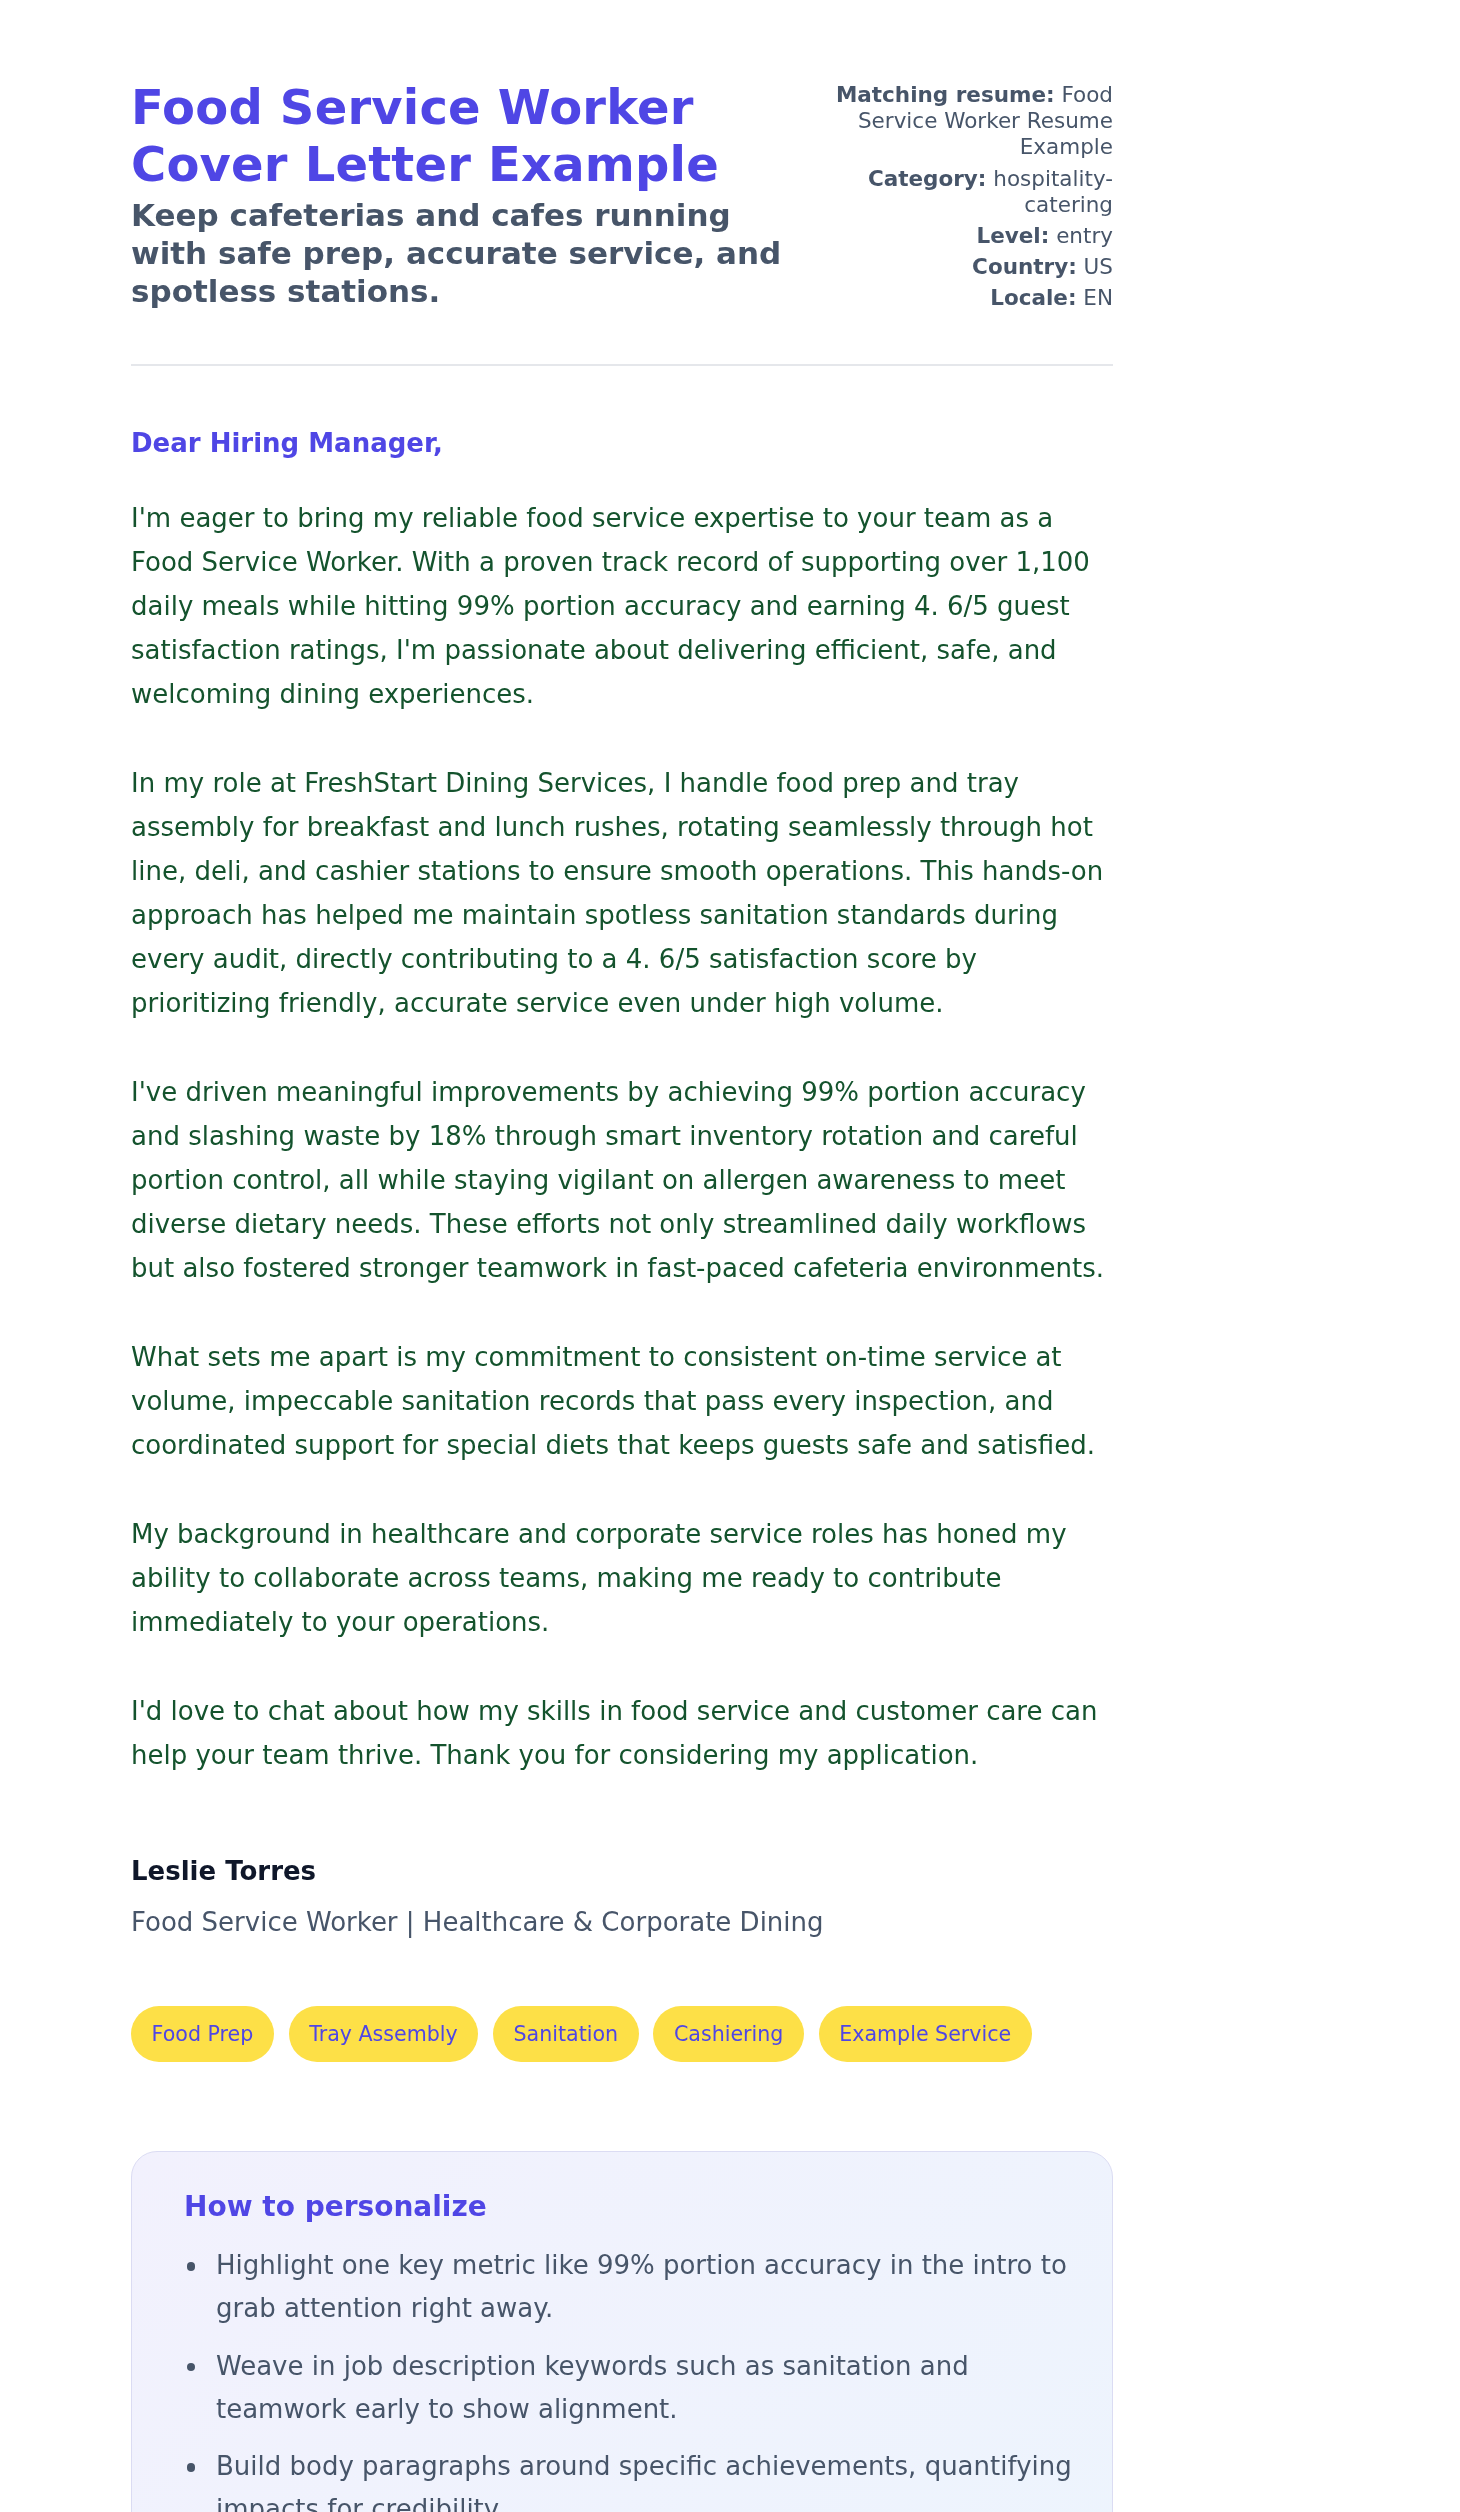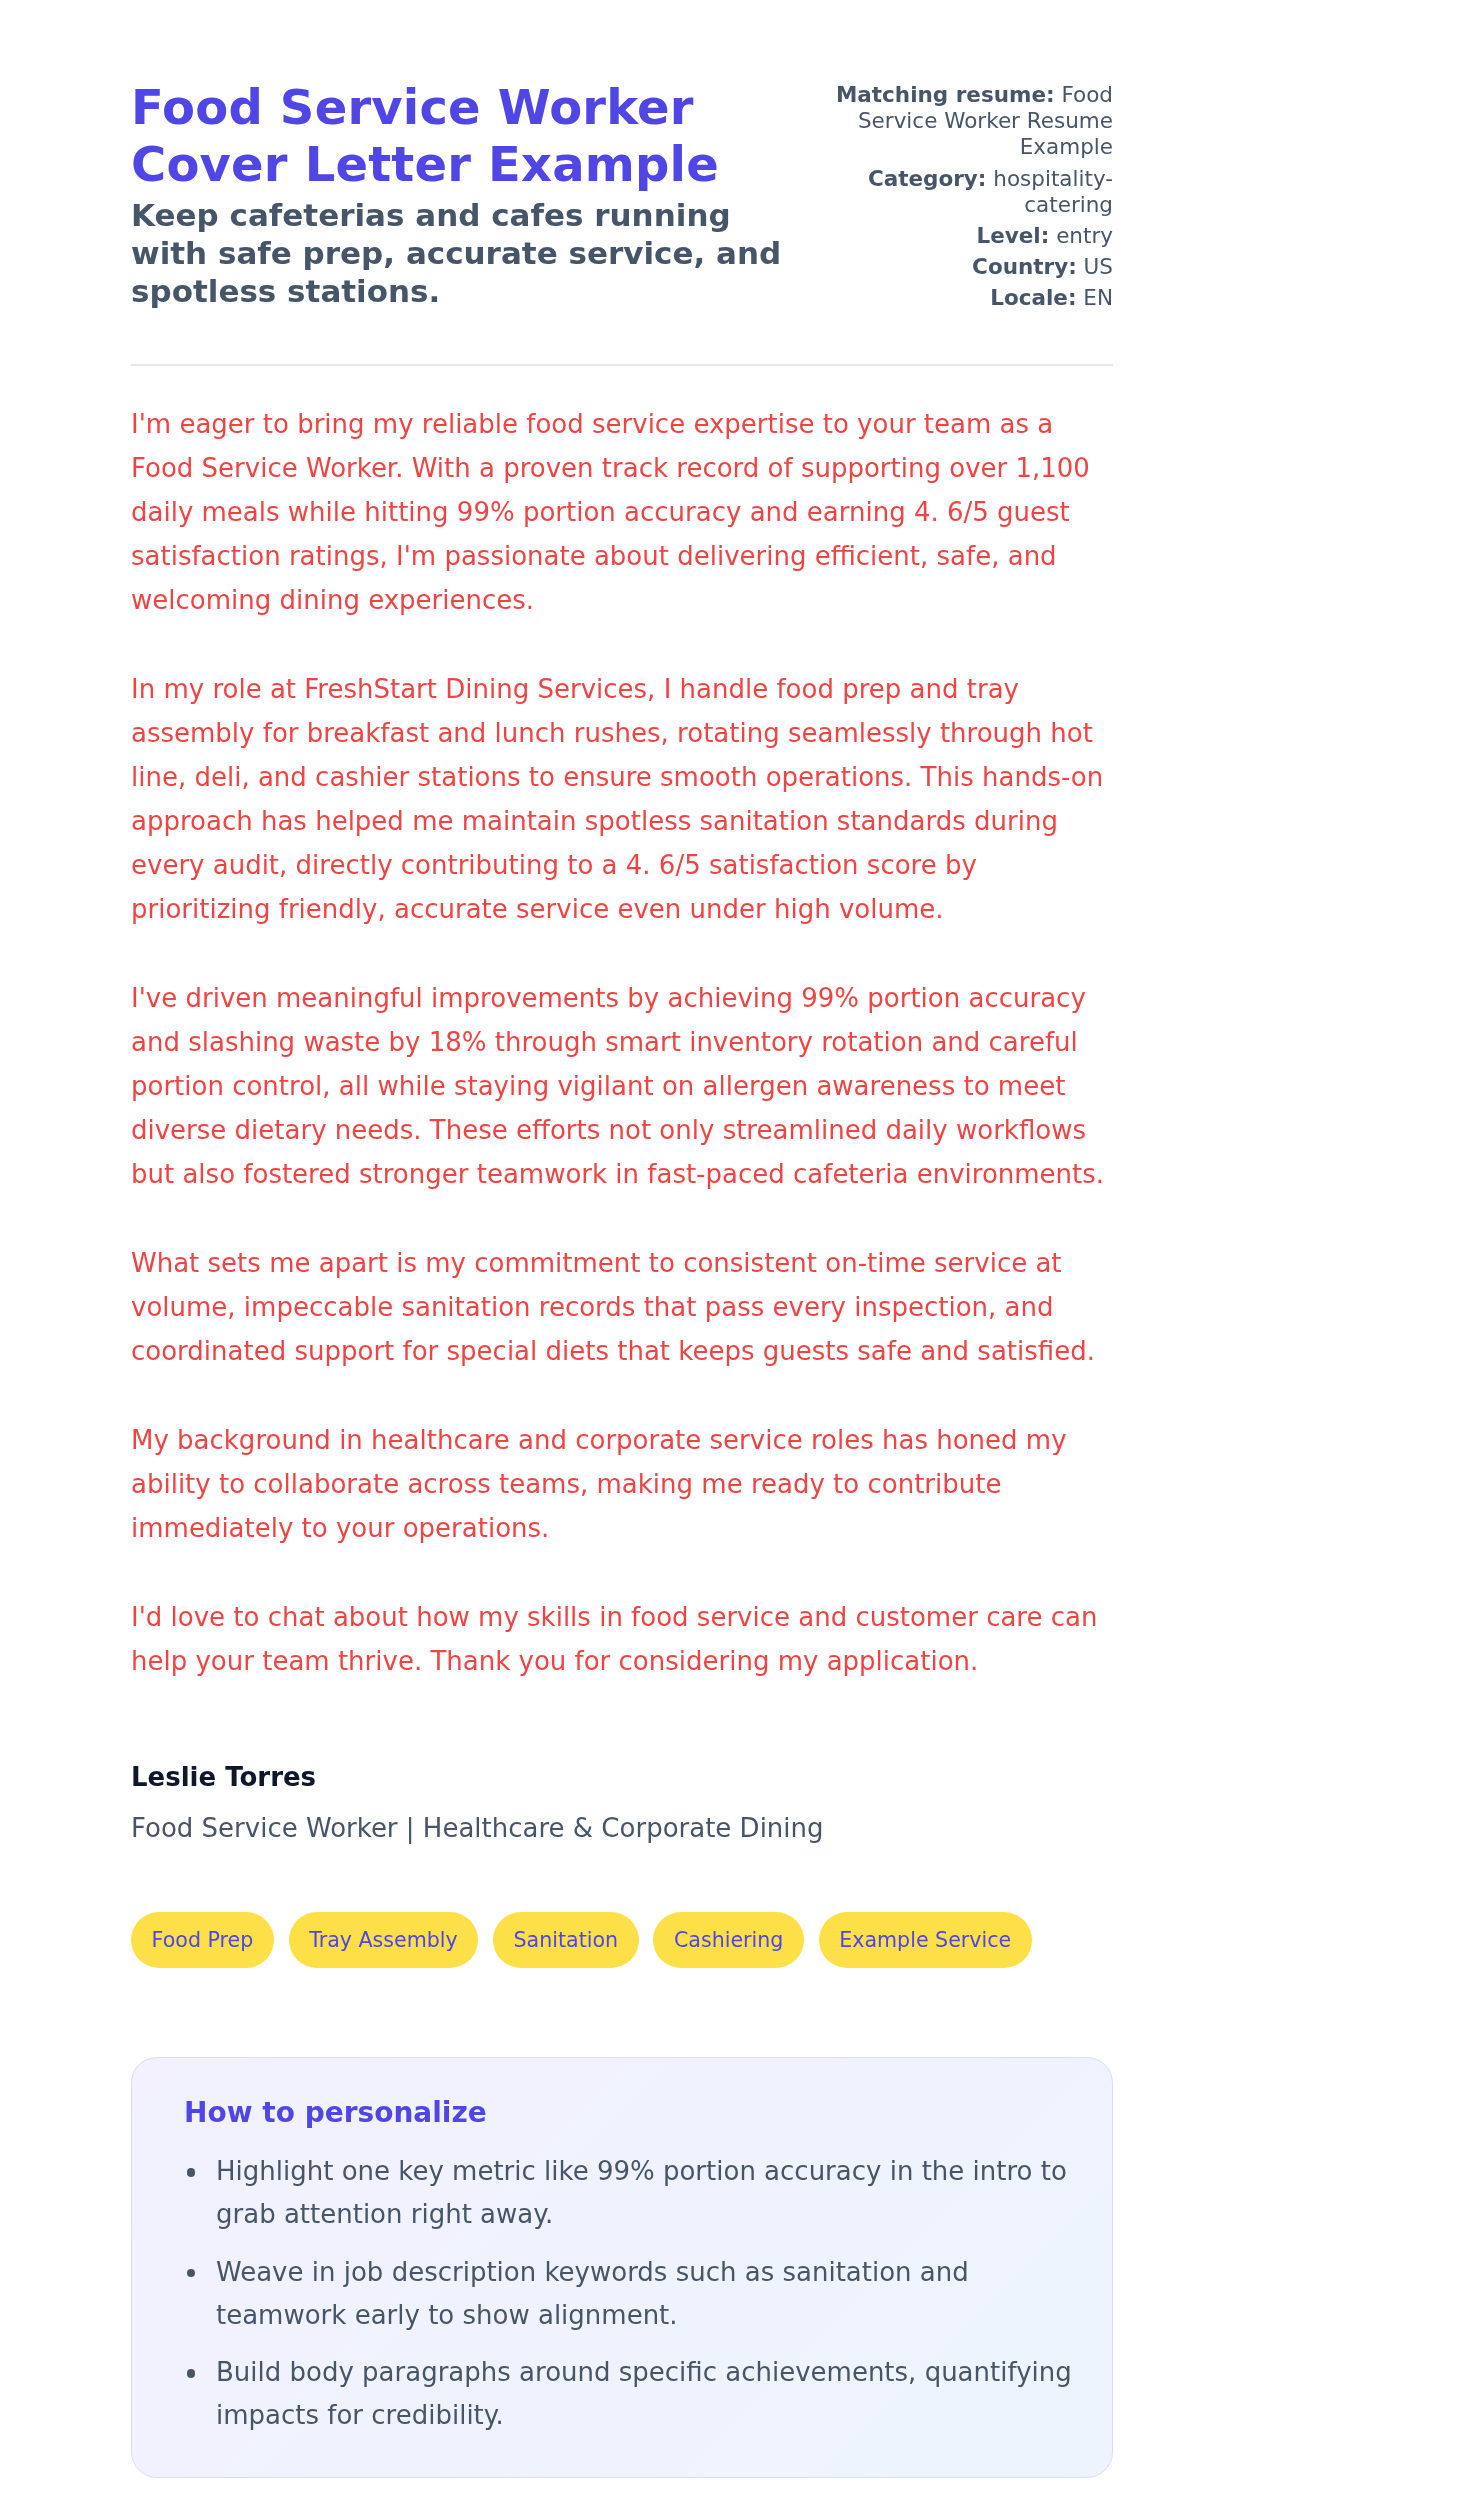--- a/index.html
+++ b/index.html
@@ -50,21 +50,21 @@
     .salutation {
       margin-top: 60px;
       color: #4f46e5;
       font-size: 26px;
       font-weight: 700;
       line-height: 34px;
     }
     .body p {
       font-size: 26px;
       line-height: 44px;
-      color: #ef4444;
+      color: #14532d;
       margin-top: 45px;
     }
     .body p:first-child { margin-top: 36px; }
 
     .signature { margin-top: 77px; }
     .sig-name {
       font-size: 26px;
       font-weight: 700;
       line-height: 34px;
       color: #0f172a;
@@ -154,20 +154,21 @@
         <span class="k">Country:</span>
         <span>US</span>
       </div>
       <div class="row">
         <span class="k">Locale:</span>
         <span>EN</span>
       </div>
     </div>
   </header>
 
+  <div class="salutation">Dear Hiring Manager,</div>
 
   <div class="body">
     <p>I'm eager to bring my reliable food service expertise to your team as a Food Service Worker. With a proven track record of supporting over 1,100 daily meals while hitting 99% portion accuracy and earning 4. 6/5 guest satisfaction ratings, I'm passionate about delivering efficient, safe, and welcoming dining experiences.</p>
     <p>In my role at FreshStart Dining Services, I handle food prep and tray assembly for breakfast and lunch rushes, rotating seamlessly through hot line, deli, and cashier stations to ensure smooth operations. This hands-on approach has helped me maintain spotless sanitation standards during every audit, directly contributing to a 4. 6/5 satisfaction score by prioritizing friendly, accurate service even under high volume.</p>
     <p>I've driven meaningful improvements by achieving 99% portion accuracy and slashing waste by 18% through smart inventory rotation and careful portion control, all while staying vigilant on allergen awareness to meet diverse dietary needs. These efforts not only streamlined daily workflows but also fostered stronger teamwork in fast-paced cafeteria environments.</p>
     <p>What sets me apart is my commitment to consistent on-time service at volume, impeccable sanitation records that pass every inspection, and coordinated support for special diets that keeps guests safe and satisfied.</p>
     <p>My background in healthcare and corporate service roles has honed my ability to collaborate across teams, making me ready to contribute immediately to your operations.</p>
     <p>I'd love to chat about how my skills in food service and customer care can help your team thrive. Thank you for considering my application.</p>
   </div>
 

